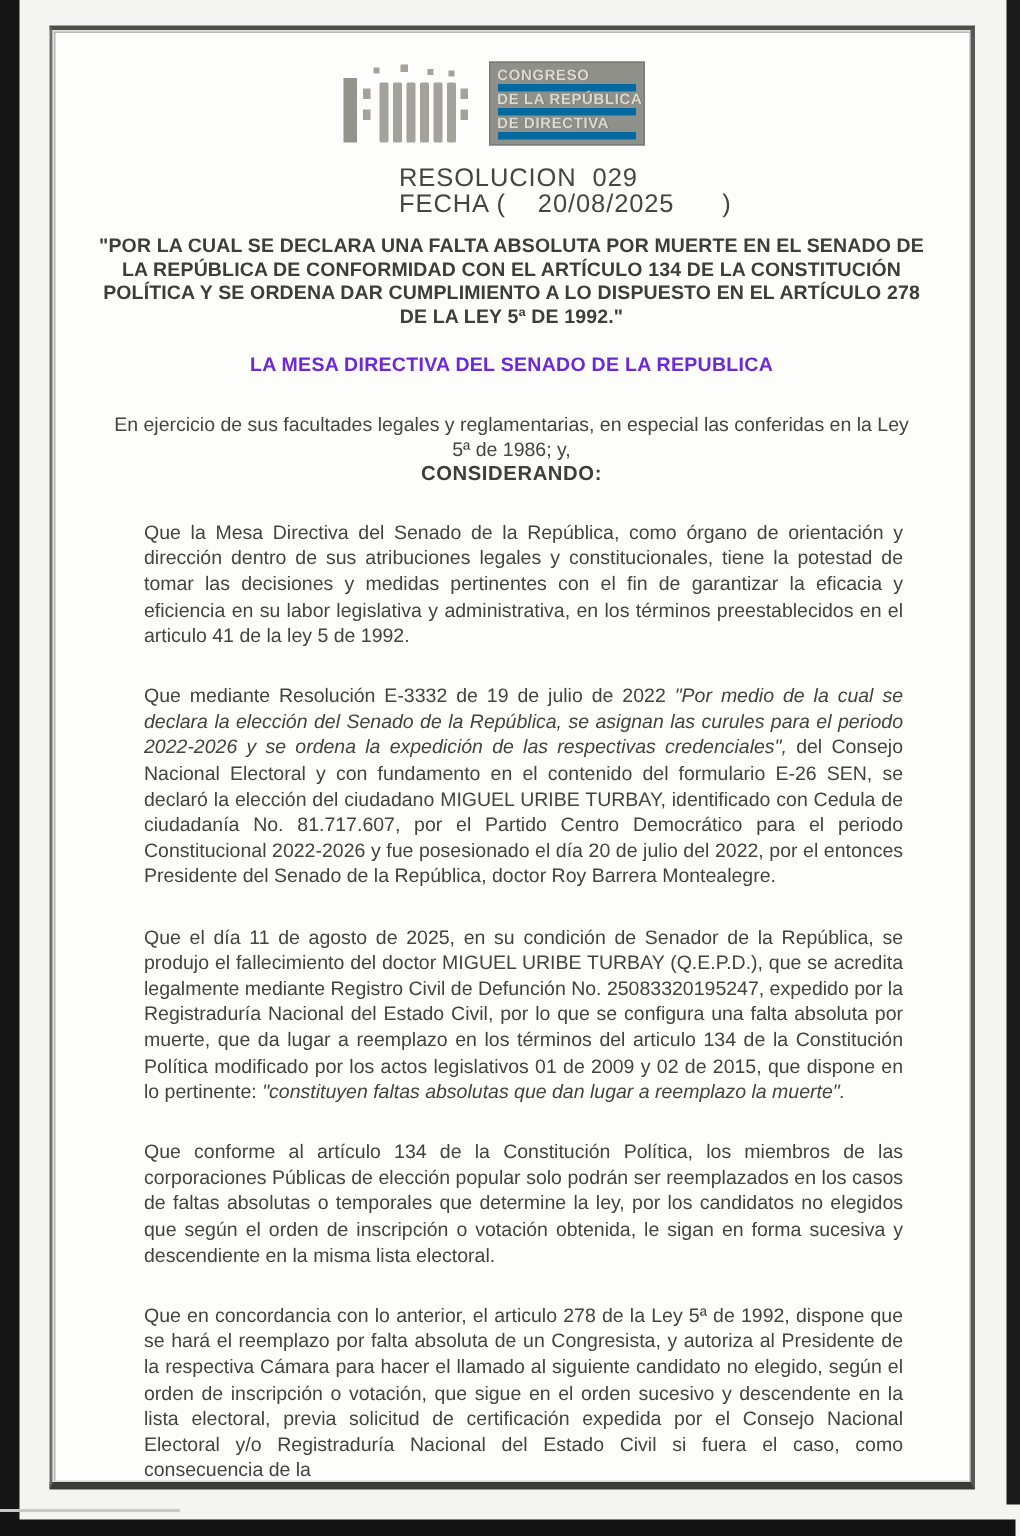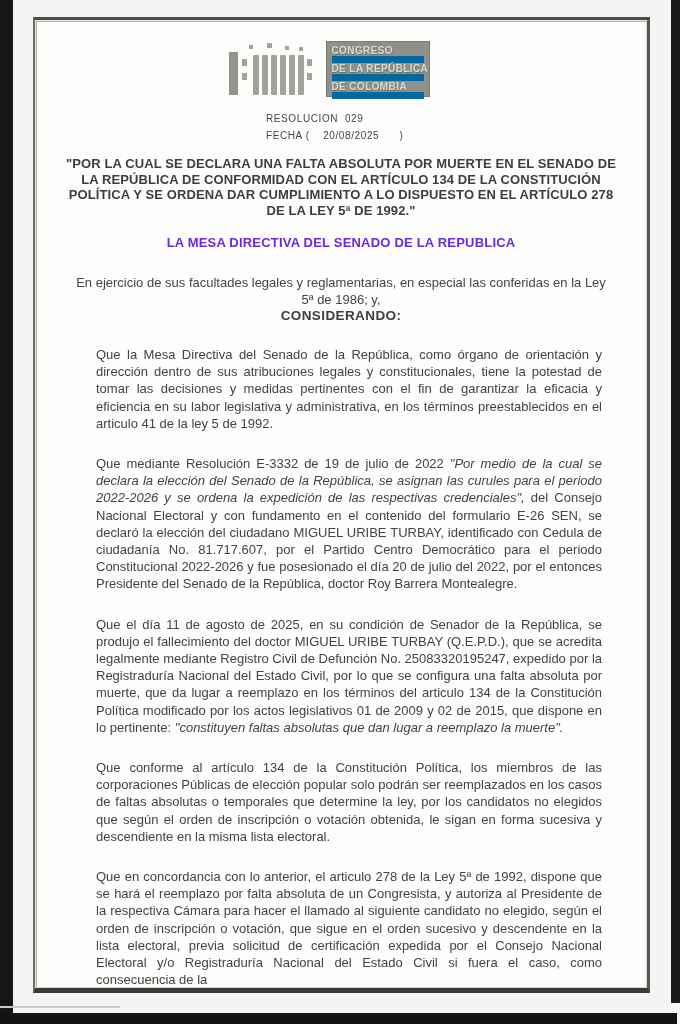--- a/index.html
+++ b/index.html
@@ -42,29 +42,29 @@
   .cbar{top:14px;width:6px;height:40px;border-radius:1px;}
   .cb1{left:24px;} .cb2{left:33px;} .cb3{left:42px;} .cb4{left:51px;} .cb5{left:60px;} .cb6{left:69px;}
   .logo-box{
     width:104px;height:56px;background:#90908a;border:1px solid #7b7b75;
     display:flex;flex-direction:column;justify-content:space-between;
     padding:3px 5px 3px 5px;box-sizing:border-box;
   }
   .logo-line{
     font-size:10px;font-weight:700;letter-spacing:.4px;color:#dadacf;
     line-height:11px;white-space:nowrap;text-shadow:.5px .5px 0 #6d6d66;
-    border-bottom:7px solid #0369a1;
+    border-bottom:5px solid #0369a1;
   }
   .logo-tagline{
     height:8px;background:repeating-linear-gradient(90deg,#7f7f78 0 4px,#b0b0a6 4px 6px);
     opacity:.9;
   }
 
   
-  .stamp{margin:9px 0 0 231px;color:#454543;font-size:10px;letter-spacing:.6px;line-height:17px;font-weight:500;}
+  .stamp{margin:9px 0 0 231px;color:#454543;font-size:17px;letter-spacing:.6px;line-height:17px;font-weight:500;}
   .stamp-row{white-space:pre;}
 
   
   .title{margin:12px auto 0;max-width:558px;text-align:center;font-weight:700;font-size:13px;line-height:15.5px;color:#3d3d3b;letter-spacing:.1px;}
   .subtitle{margin-top:17px;text-align:center;font-weight:700;font-size:13px;color:#6d28d9;letter-spacing:.2px;}
   .preamble{margin:25px auto 0;max-width:538px;text-align:center;font-size:13px;line-height:16.5px;color:#444442;}
   .considerando{text-align:center;font-weight:700;font-size:13.5px;color:#3d3d3b;letter-spacing:.4px;}
   .body-par{margin:23px 0 0;padding:0 45px 0 61px;text-align:justify;font-size:13px;line-height:17.2px;color:#434341;}
   .body-par .b{font-weight:400;}
   .body-par .i{font-style:italic;}
@@ -93,21 +93,21 @@
       <i class="cbar cb1"></i>
         <i class="cbar cb2"></i>
         <i class="cbar cb3"></i>
       <i class="cbar cb4"></i>
         <i class="cbar cb5"></i>
         <i class="cbar cb6"></i>
     </div>
     <div class="logo-box">
       <div class="logo-line">CONGRESO</div>
       <div class="logo-line">DE LA REPÚBLICA</div>
-      <div class="logo-line">DE COLOMBIA</div>
+      <div class="logo-line">DE DIRECTIVA</div>
       <div class="logo-tagline"></div>
     </div>
   </div>
 
   <div class="stamp">
     <div class="stamp-row">RESOLUCION  029</div>
     <div class="stamp-row">FECHA (    20/08/2025      )</div>
   </div>
 
   <p class="title">"POR LA CUAL SE DECLARA UNA FALTA ABSOLUTA POR MUERTE EN EL SENADO DE LA REPÚBLICA DE CONFORMIDAD CON EL ARTÍCULO 134 DE LA CONSTITUCIÓN POLÍTICA Y SE ORDENA DAR CUMPLIMIENTO A LO DISPUESTO EN EL ARTÍCULO 278 DE LA LEY 5ª DE 1992."</p>

